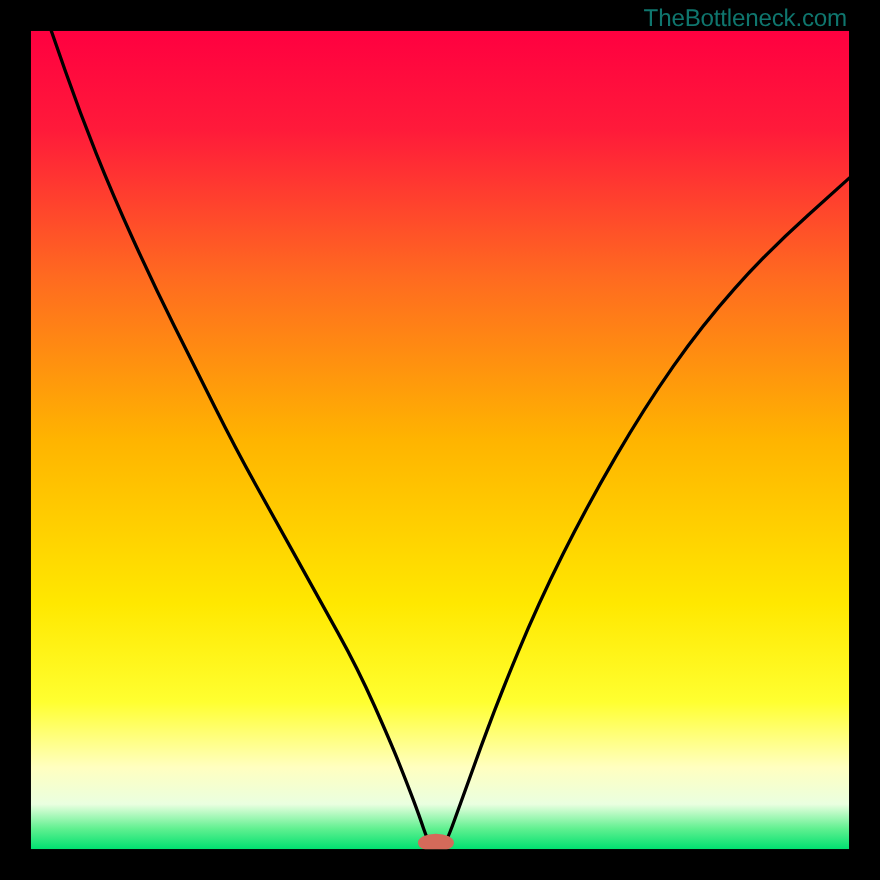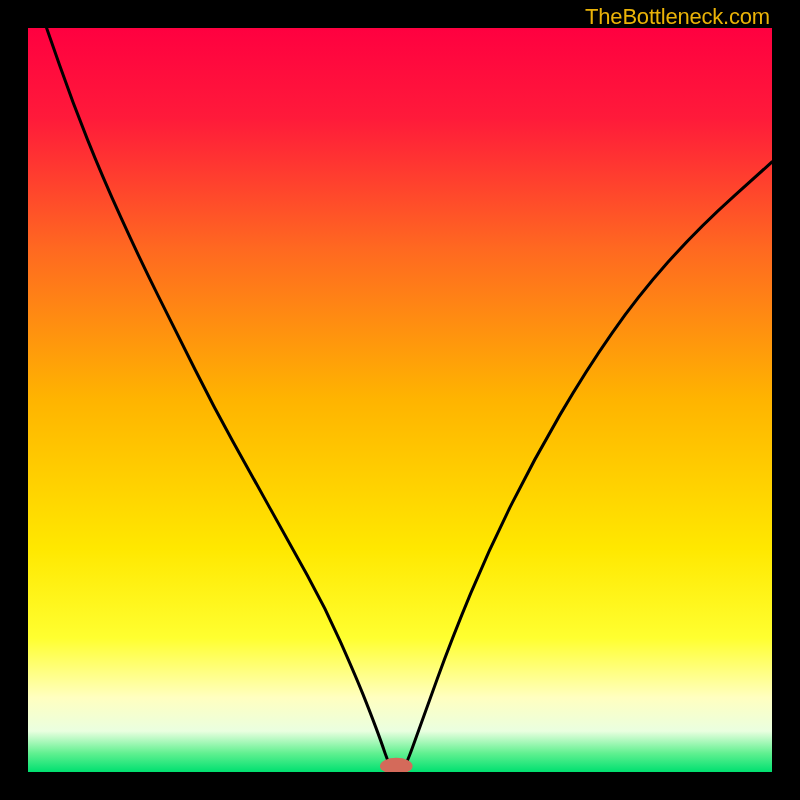--- a/index.html
+++ b/index.html
@@ -17,21 +17,21 @@
     width: 744px;
     height: 744px;
   }
   .attribution {
     position: absolute;
     top: 4px;
     right: 30px;
     font-family: Arial, Helvetica, sans-serif;
     font-size: 22px;
     font-weight: 500;
-    color: #eab308;
+    color: #0f766e;
     letter-spacing: -0.2px;
   }
   svg {
     display: block;
   }
 </style>
 </head>
 <body>
 
 <div class="attribution">TheBottleneck.com</div>

